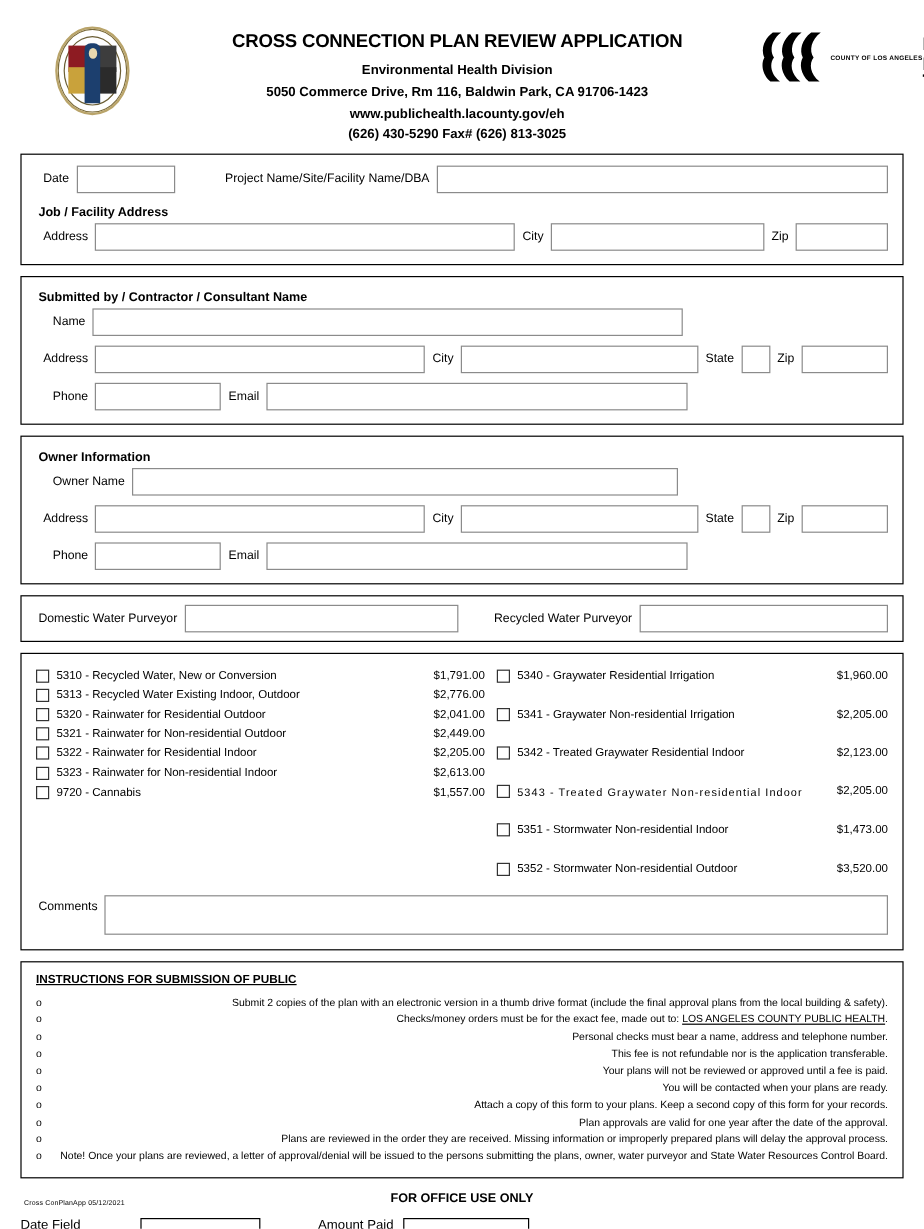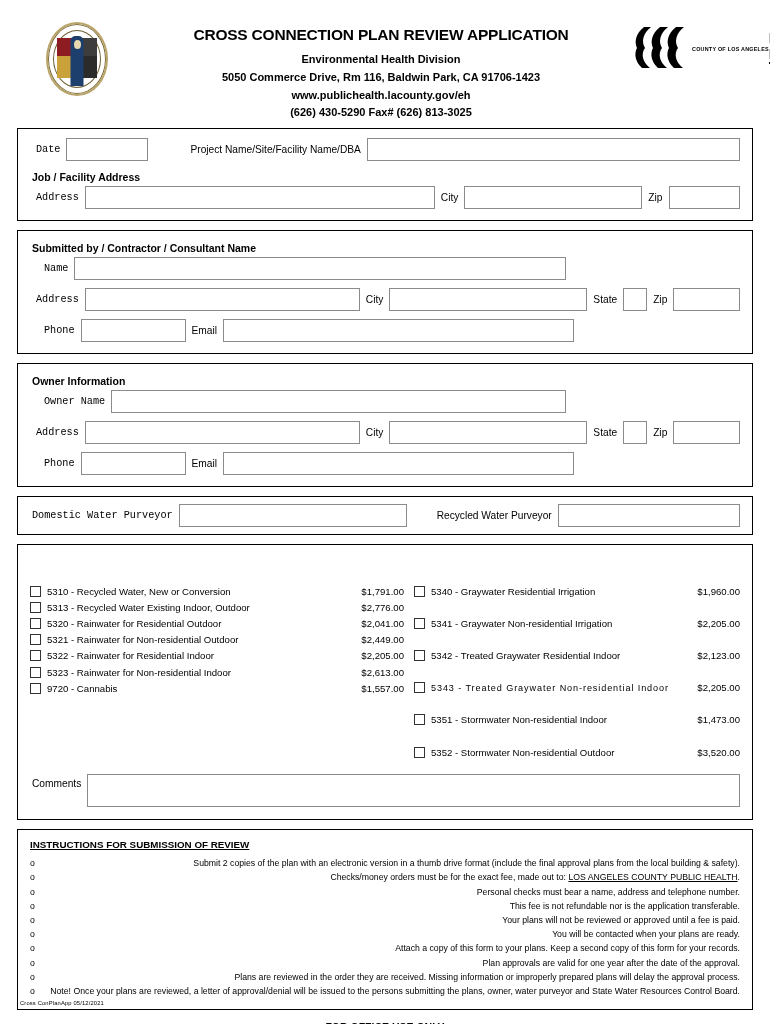--- a/index.html
+++ b/index.html
@@ -79,36 +79,36 @@
     border: 1.4px solid #000;
     margin: 0 17px 9px 17px;
     padding: 9px 12px 11px 12px;
     background: #fff;
   }
   .panel-title { font-size: 10.5px; font-weight: bold; margin: 2px 0 3px 2px; }
 
   .row { display: flex; align-items: center; margin-bottom: 8px; }
   .row:last-child { margin-bottom: 0; }
   .lbl { font-size: 10.2px; white-space: nowrap; padding: 0 6px; }
-  .lbl.first { padding-left: 6px; font-family: Liberation Mono, monospace; }
+  .lbl.first { padding-left: 6px; }
 
   .fld {
     border: 1.2px solid #8b8b8b;
     background: #fff;
     height: 23px;
   }
 
   
   .fee-panel {
     border: 1.4px solid #000;
     margin: 0 17px 9px 17px;
     padding: 10px 12px 12px 12px;
   }
   .fee-cols { display: flex; }
-  .fee-col { display: flex; flex-direction: column; margin-top: 28px; }
+  .fee-col { display: flex; flex-direction: column; }
   .fee-col.left { width: 374px; }
   .fee-col.right { flex: 1; padding-left: 10px; gap: 16px; }
   .fee-item { display: flex; align-items: center; height: 16.2px; }
   .cbox {
     width: 11px; height: 11px;
     border: 1.6px solid #333;
     background: #fff;
     flex: 0 0 auto;
     margin-right: 6px;
   }
@@ -346,21 +346,21 @@
     </div>
   </div>
 
   <div class="comments-row">
     <span class="comments-lbl">Comments</span>
     <div class="comments-box"></div>
   </div>
 </div>
 
 <div class="instr-panel">
-  <div class="instr-title">INSTRUCTIONS FOR SUBMISSION OF REVIEW</div>
+  <div class="instr-title">INSTRUCTIONS FOR SUBMISSION OF PUBLIC</div>
 
   <div class="instr-item">
     <span class="instr-bullet">o</span>
     <span class="instr-text">Submit 2 copies of the plan with an electronic version in a thumb drive format (include the final approval plans from the local building &amp; safety).</span>
   </div>
   <div class="instr-item">
     <span class="instr-bullet">o</span>
     <span class="instr-text">Checks/money orders must be for the exact fee, made out to: <span class="u">LOS ANGELES COUNTY PUBLIC HEALTH</span>.</span>
   </div>
   <div class="instr-item">

